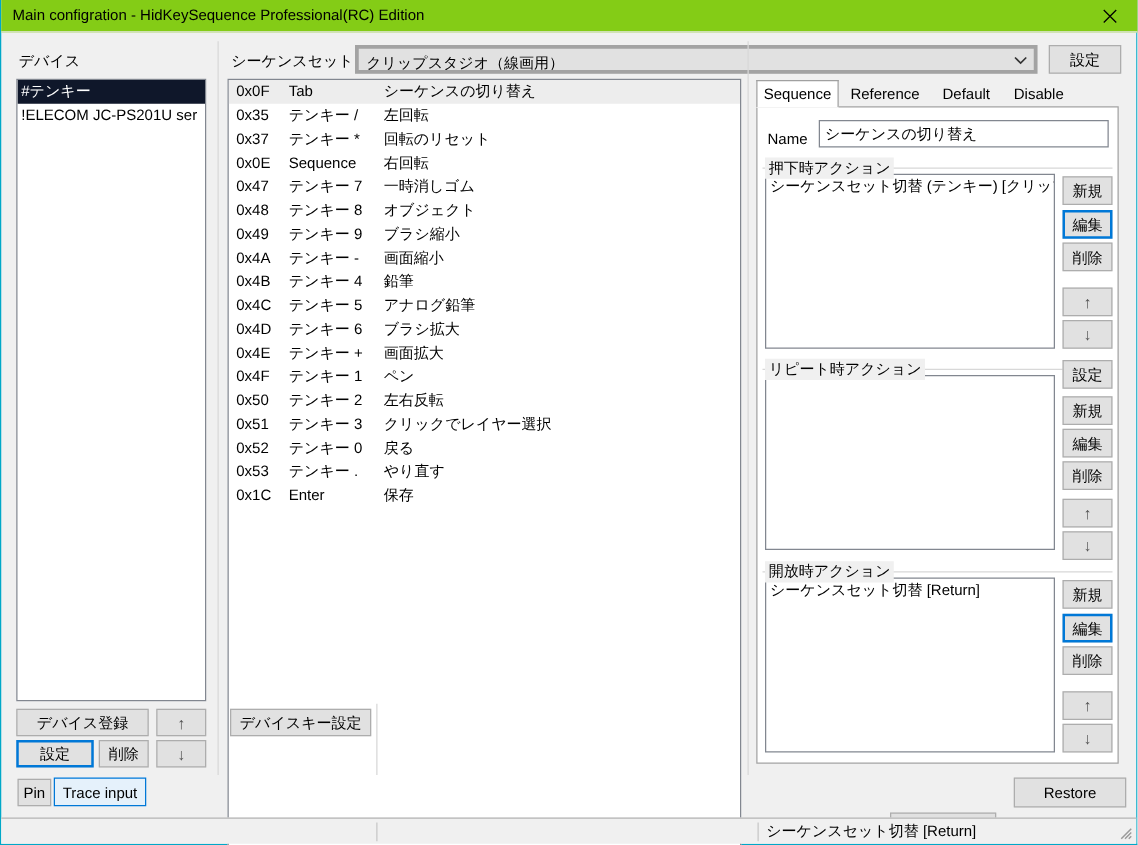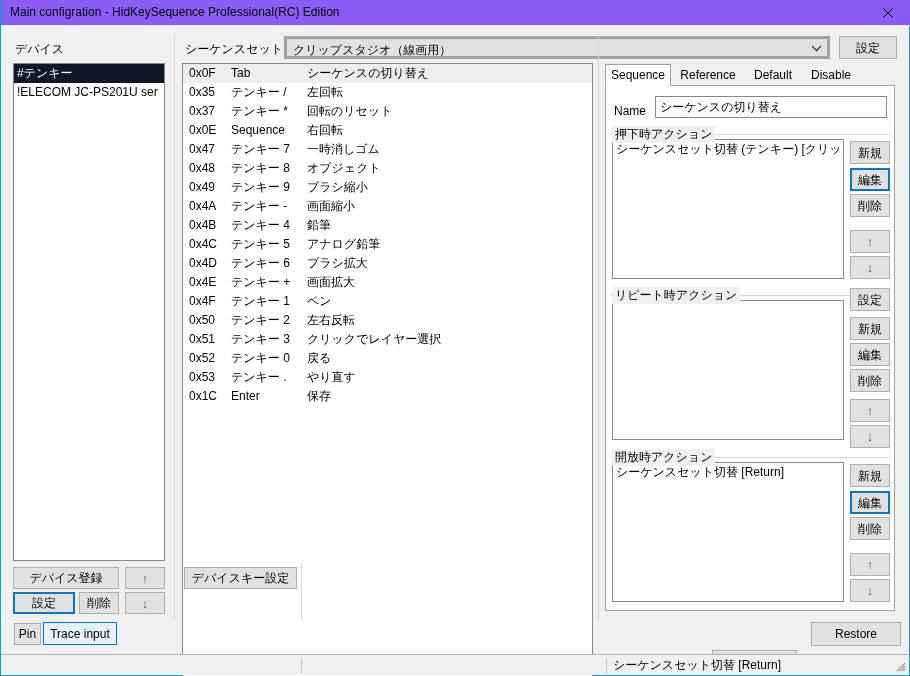--- a/index.html
+++ b/index.html
@@ -15,21 +15,21 @@
     position: relative;
     width: 910px; height: 676px;
     background: #f0f0f0;
     border: 1px solid #00a8c8;
     border-top: none;
   }
 
   
   .titlebar {
     position: absolute; left: 0; top: 0; width: 910px; height: 26px;
-    background: #8b5cf6;
+    background: #84cc16;
     border-bottom: 1px solid #e8e8e8;
   }
   .titlebar .ttl {
     position: absolute; left: 9px; top: 5px;
     font-size: 12px; color: #000; white-space: nowrap;
   }
   .titlebar .closebtn {
     position: absolute; right: 0; top: 0; width: 46px; height: 25px;
     display: flex; align-items: center; justify-content: center;
     cursor: default;

